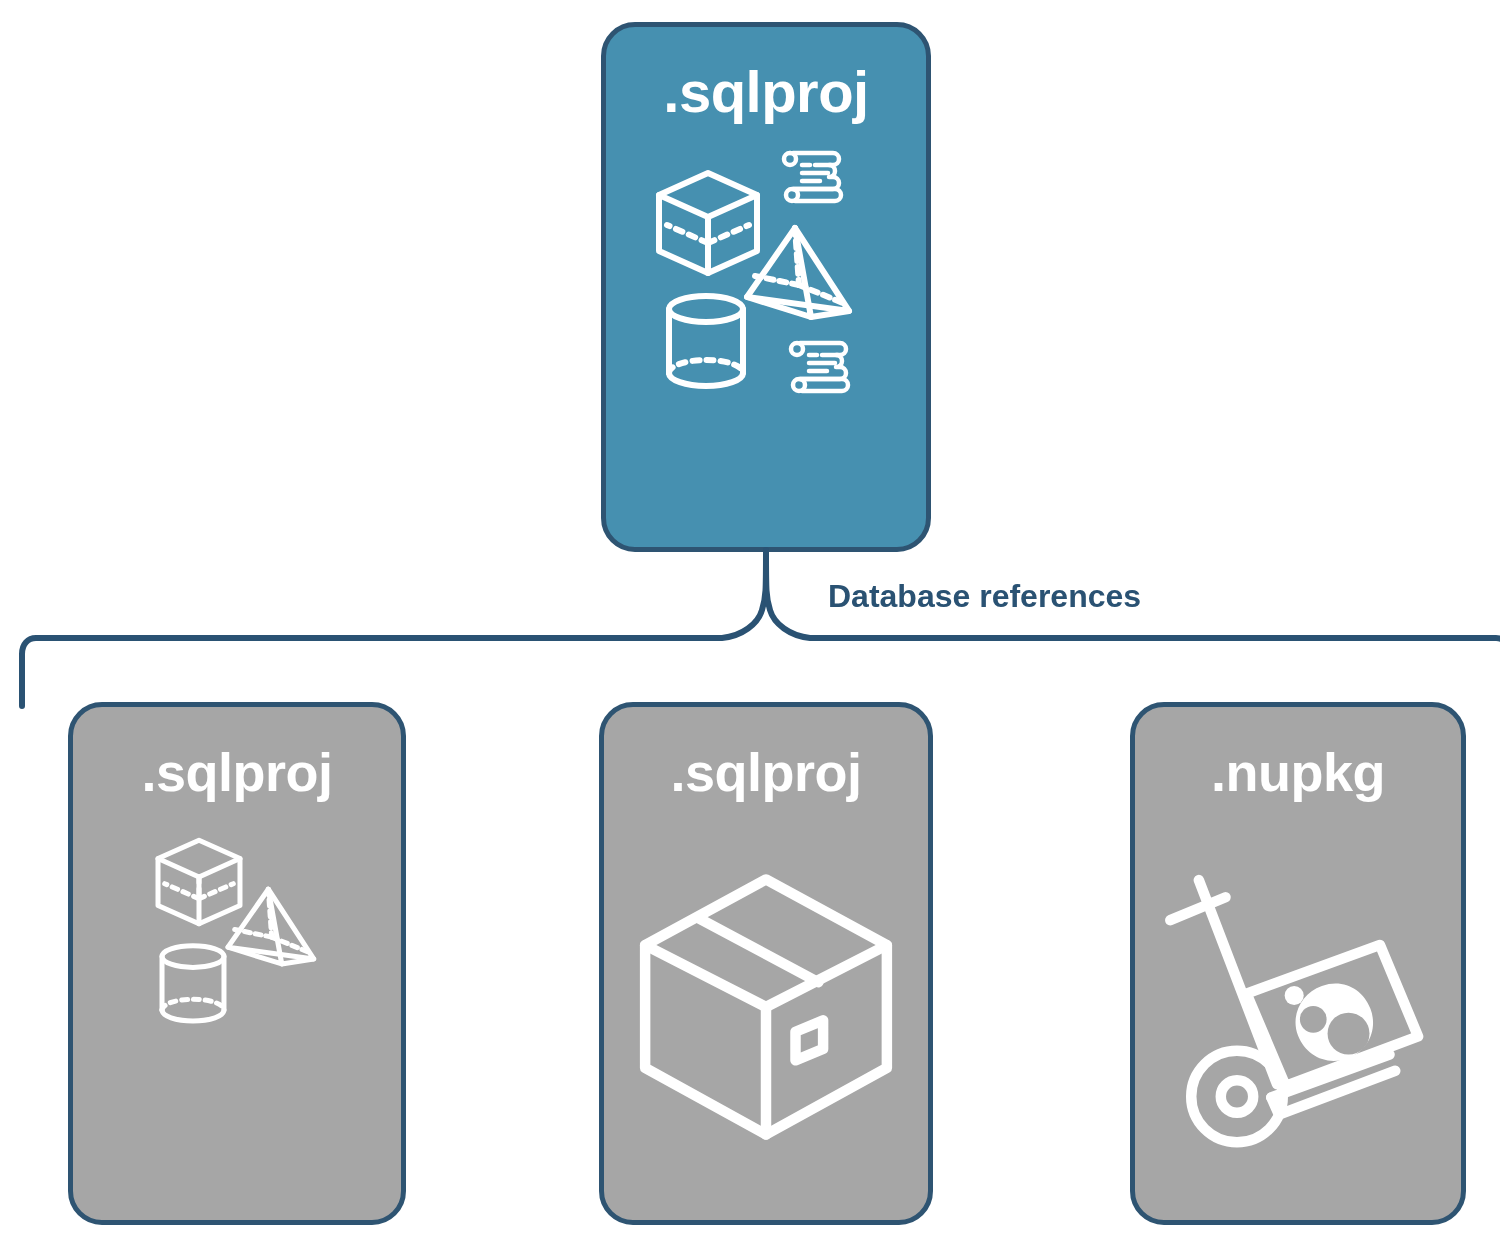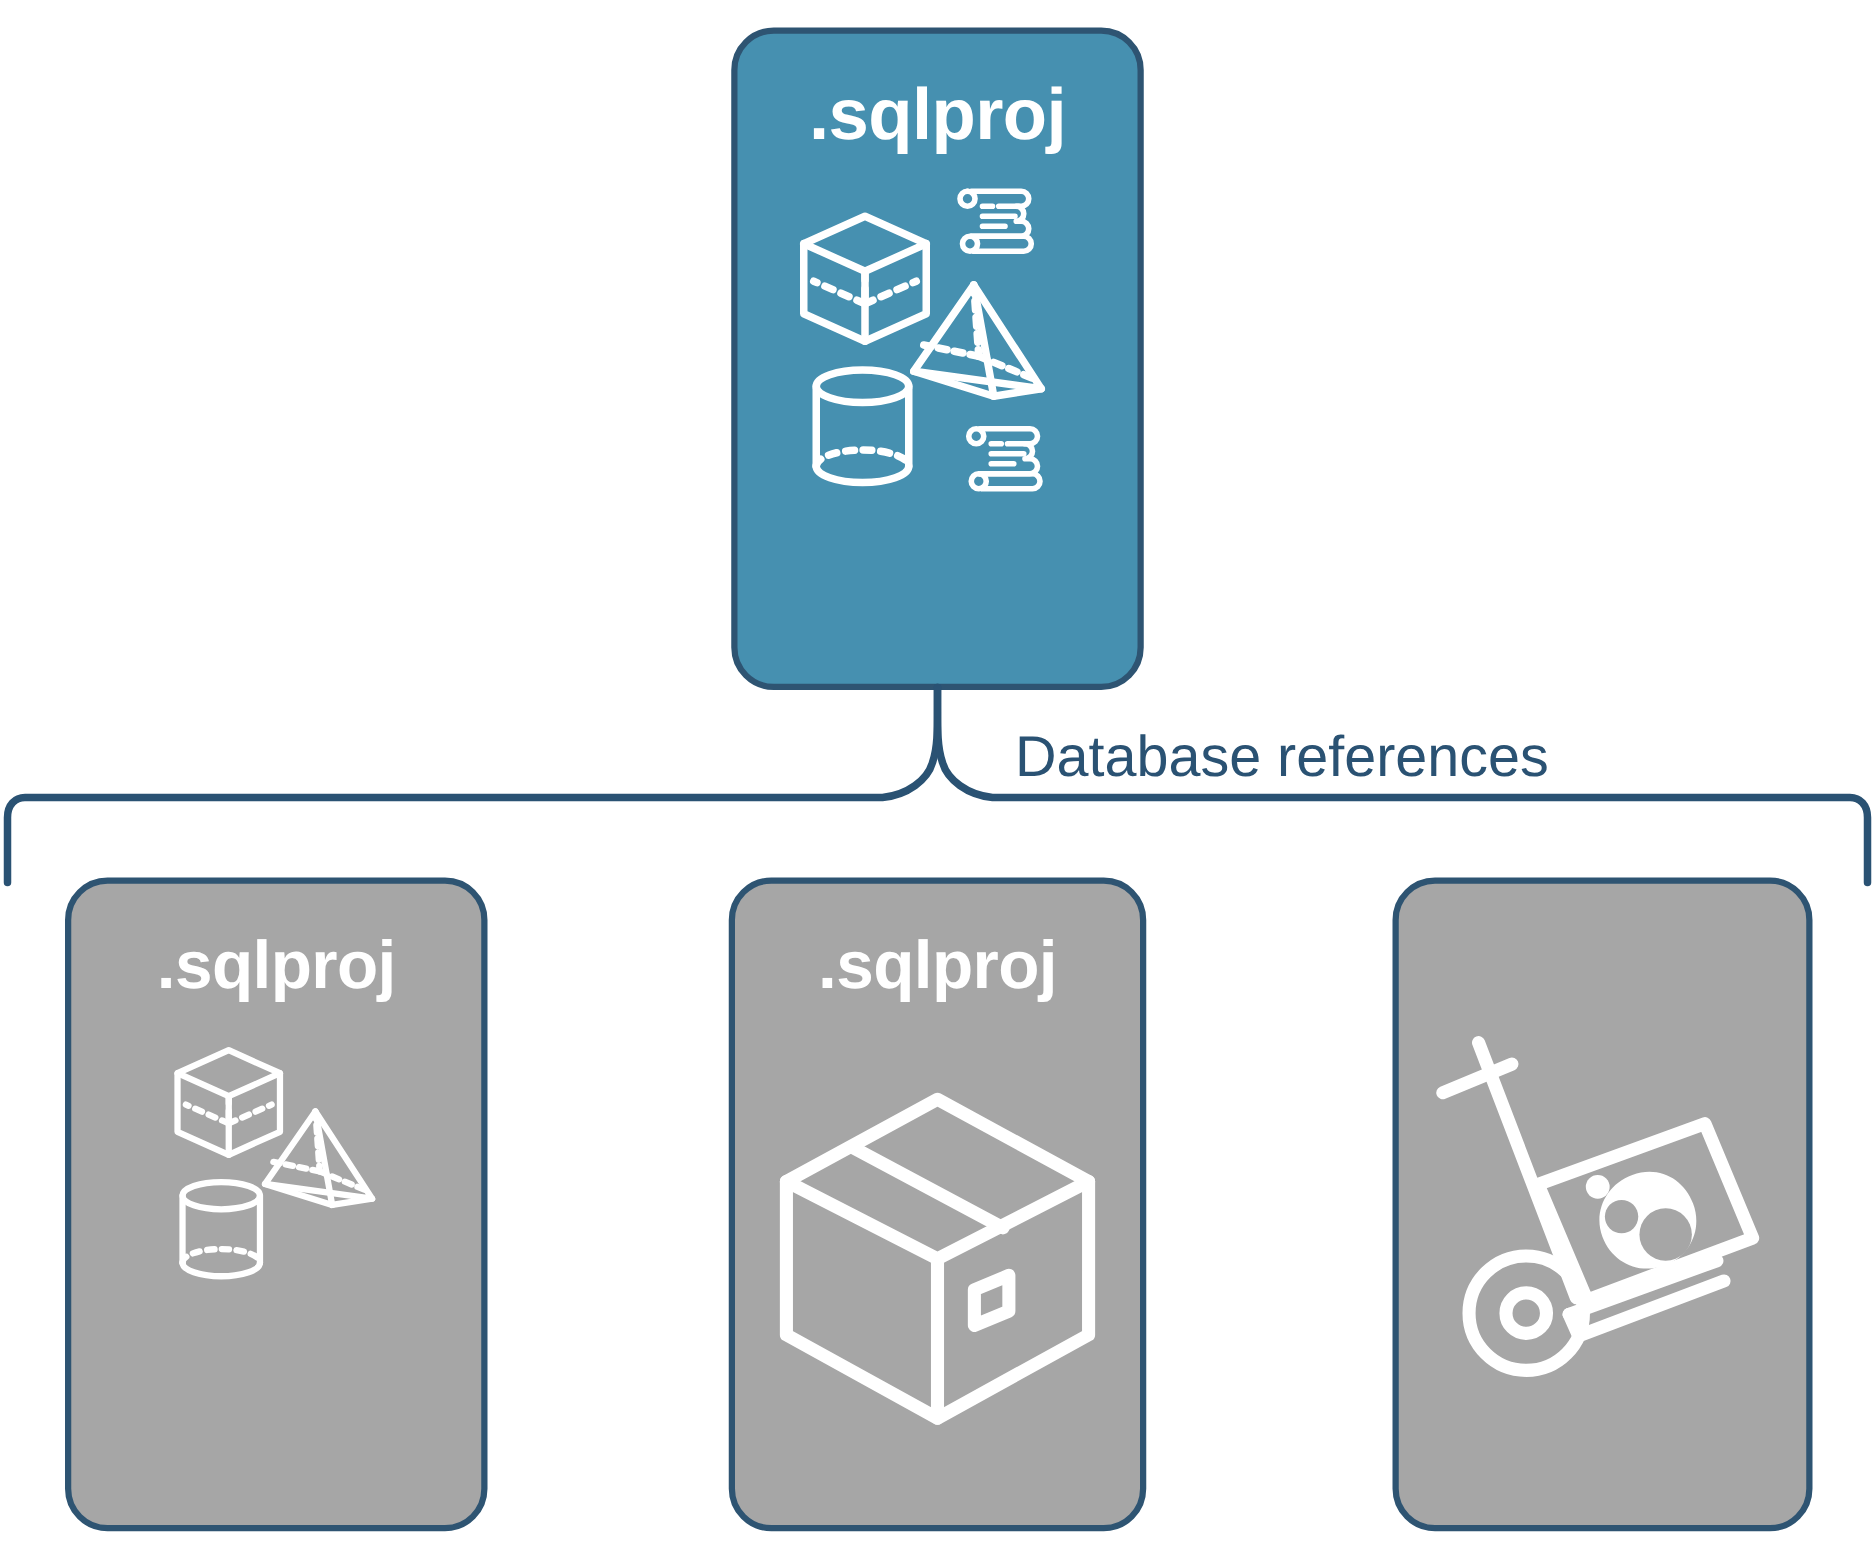--- a/index.html
+++ b/index.html
@@ -9,21 +9,21 @@
   }
   body {
     width: 1500px;
     height: 1250px;
     position: relative;
     font-family: "Liberation Sans", sans-serif;
     overflow: hidden;
   }
   #stage {
     position: absolute;
-    left: 0; top: 0;
+    left: 16px; top: 0;
     width: 1343px;
     height: 1250px;
   }
 
   .card {
     position: absolute;
     box-sizing: border-box;
     border: 5px solid #2e5472;
     border-radius: 34px;
     display: flex;
@@ -84,22 +84,22 @@
     position: absolute;
     left: 0; top: 540px;
     width: 1500px;
     height: 180px;
     pointer-events: none;
   }
   #brace-label {
     position: absolute;
     left: 812px;
     top: 578px;
-    font-size: 46px;
-    font-weight: normal;
+    font-size: 32px;
+    font-weight: bold;
     color: #2a5273;
     white-space: nowrap;
     user-select: none;
   }
 
   .abs { position: absolute; }
 </style>
 </head>
 <body>
 
@@ -209,20 +209,21 @@
         <path d="M18 85 L145 150 L272 85"></path>
 
         <path d="M73 56 L200 124"></path>
 
         <path d="M176 176 L205 164 L205 194 L176 206 Z"></path>
       </svg>
     </div>
   </div>
 
   <div class="card card-gray" id="card-nupkg">
+    <div class="card-title">.nupkg</div>
     <div class="icon-area">
       <svg style="margin-top:-10px;" width="286" height="292" viewBox="0 0 300 306" fill="none" stroke="#ffffff" stroke-width="11" stroke-linejoin="round" stroke-linecap="round">
 
         <path d="M46 22 L128 236"></path>
         <path d="M16 64 L74 40"></path>
 
         <circle cx="86" cy="249" r="48"></circle>
         <circle cx="86" cy="249" r="17"></circle>
 
         <path d="M122 250 L246 205"></path>

